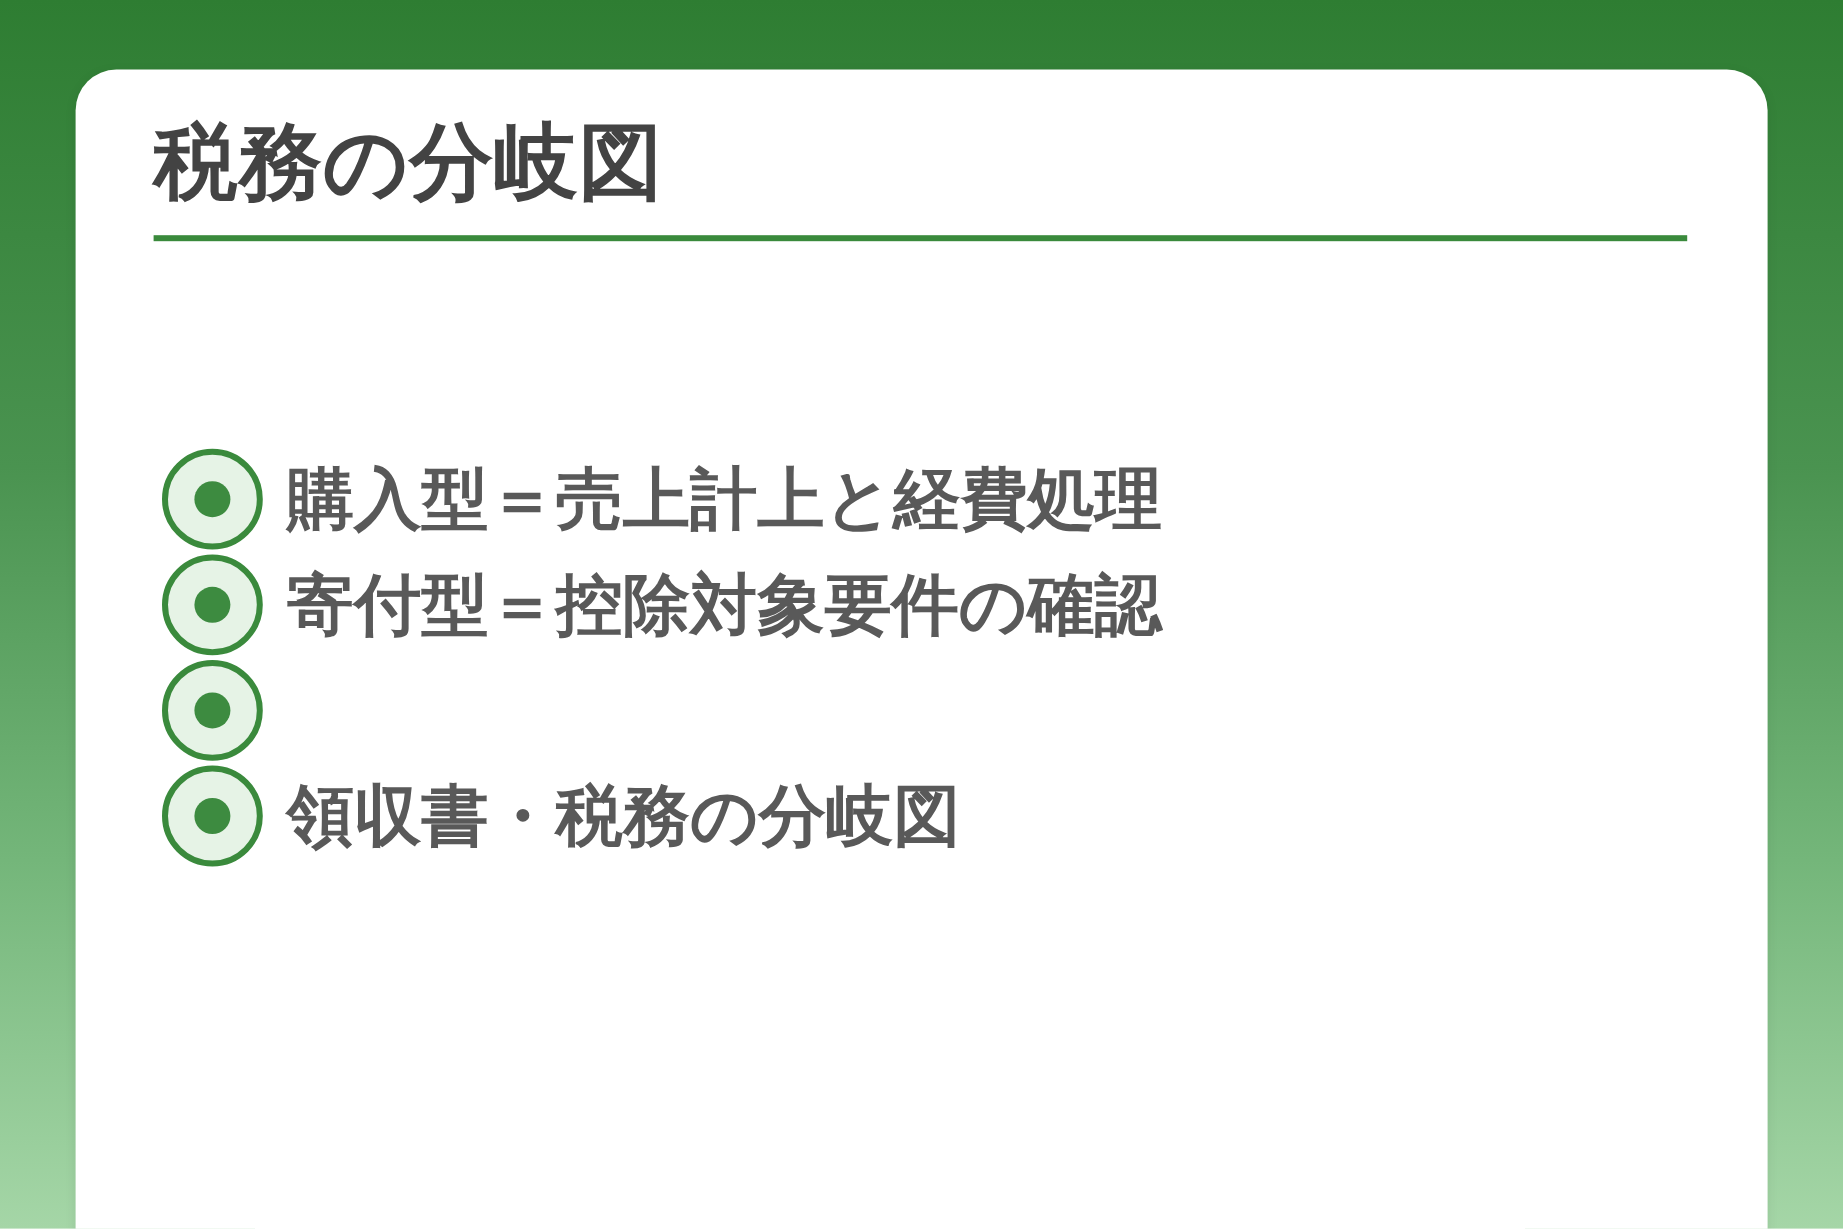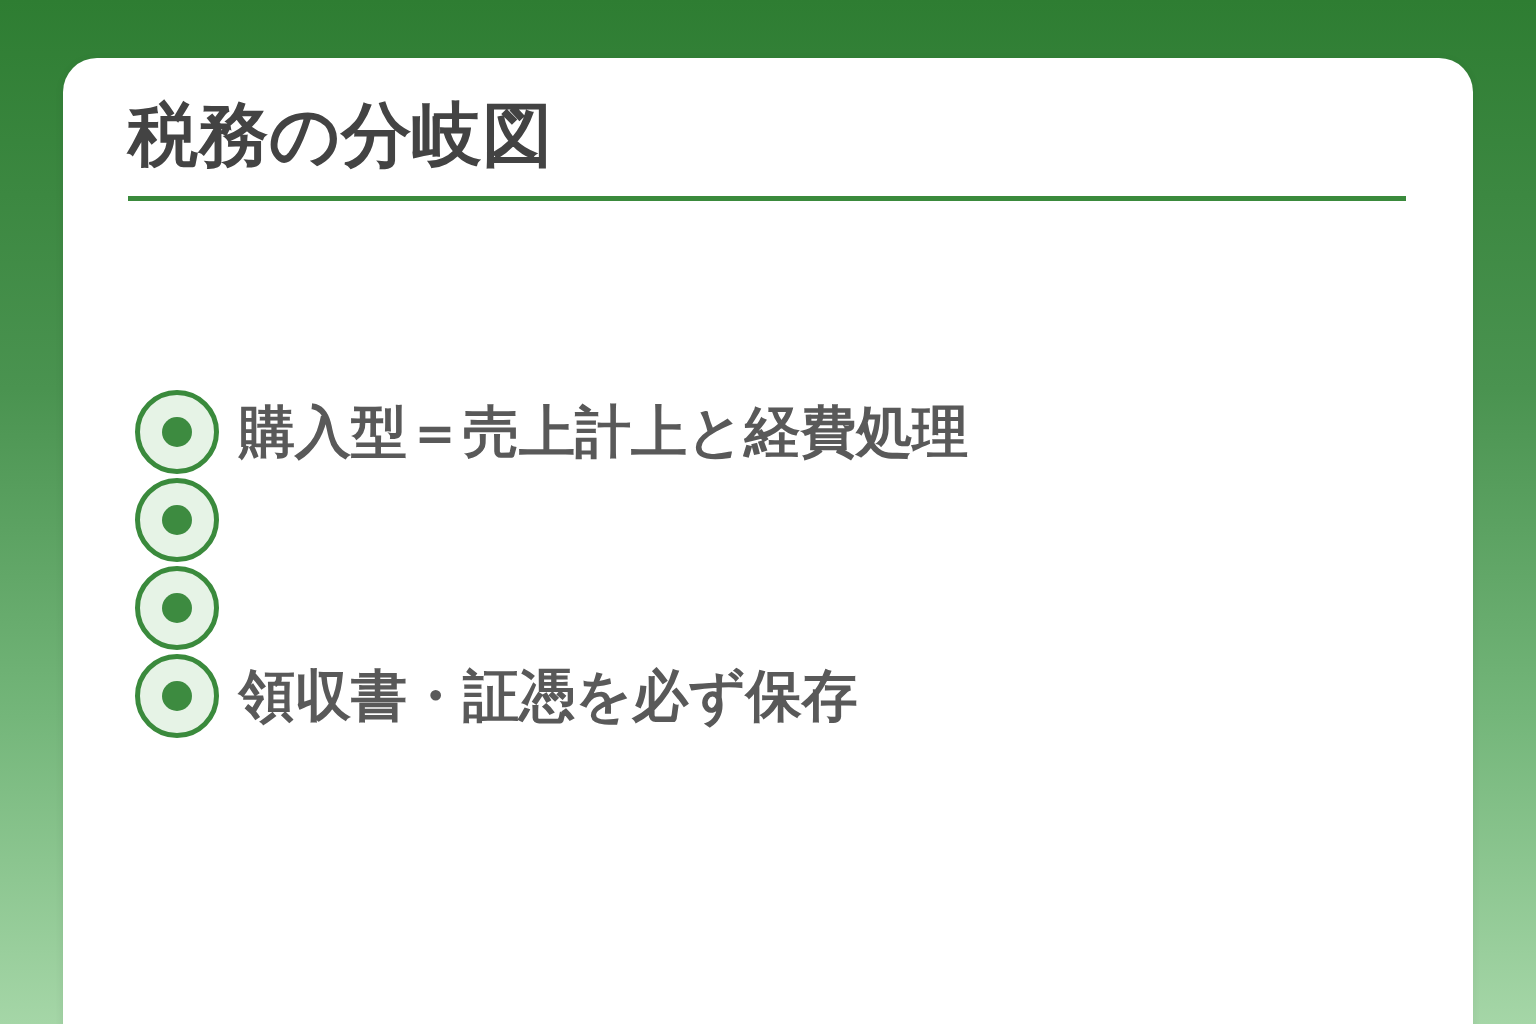--- a/index.html
+++ b/index.html
@@ -56,21 +56,21 @@
     margin-top: 22px;
     width: 1278px;
     height: 5px;
     background: #3a8a3c;
   }
 
   
   .bullet-list {
     position: absolute;
     left: 72px;
-    top: 330px;
+    top: 314px;
     width: 1270px;
     list-style: none;
     margin: 0;
     padding: 0;
   }
   .bullet-item {
     display: flex;
     align-items: center;
     height: 88px;
   }
@@ -119,31 +119,32 @@
         <span class="bullet-marker">
           <span class="bullet-dot"></span>
         </span>
         <span class="bullet-text">購入型＝売上計上と経費処理</span>
       </li>
 
       <li class="bullet-item">
         <span class="bullet-marker">
           <span class="bullet-dot"></span>
         </span>
+        <span class="bullet-text">寄付型＝控除対象要件の確認</span>
       </li>
 
       <li class="bullet-item">
         <span class="bullet-marker">
           <span class="bullet-dot"></span>
         </span>
       </li>
 
       <li class="bullet-item">
         <span class="bullet-marker">
           <span class="bullet-dot"></span>
         </span>
-        <span class="bullet-text">領収書・証憑を必ず保存</span>
+        <span class="bullet-text">領収書・税務の分岐図</span>
       </li>
 
     </ul>
 
   </div>
 </div>
 
 </body></html>

